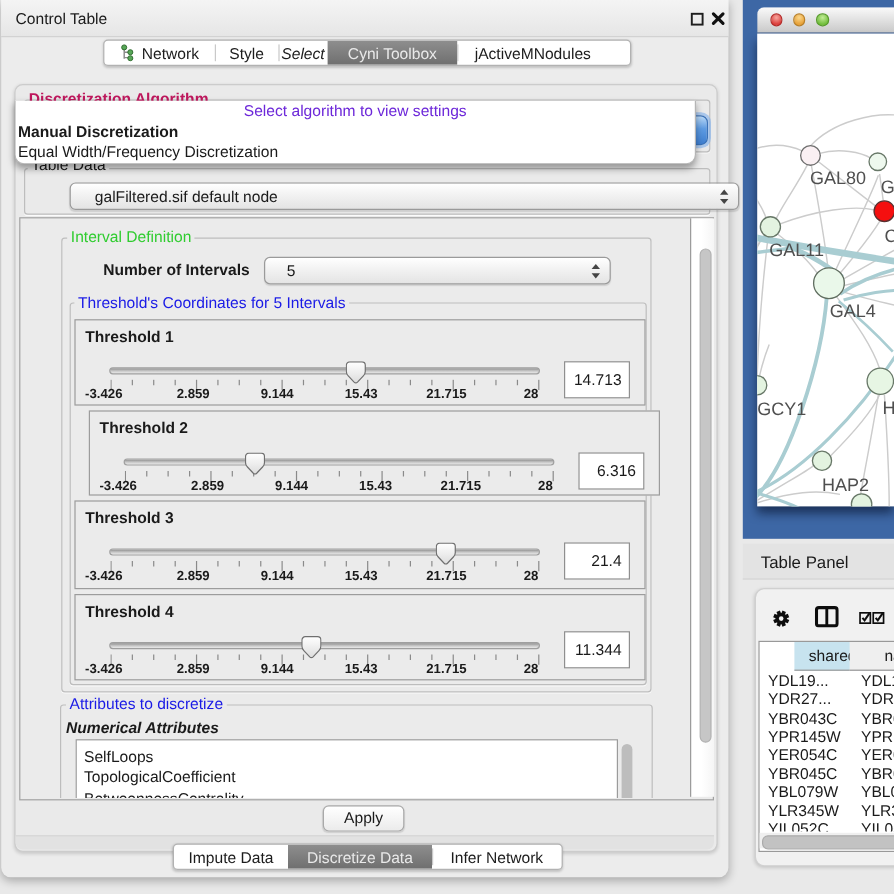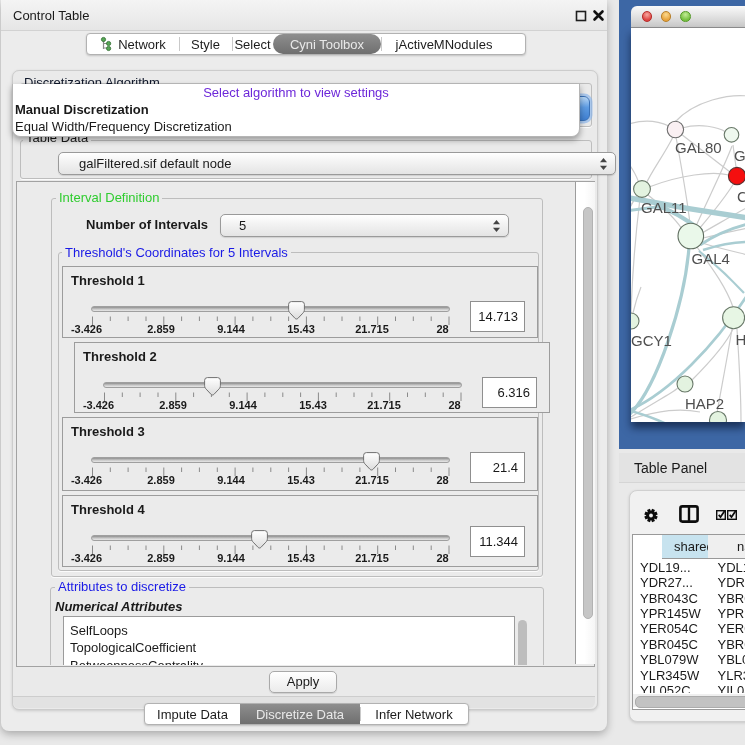--- a/index.html
+++ b/index.html
@@ -40,26 +40,26 @@
     </svg>
 <div class="abs" style="left:12px;top:70px;width:584px;height:638px;background:#eaeaea;border:1px solid #cccccc;border-radius:7px;box-shadow:0 1px 3px rgba(0,0,0,.15);"></div>
 <div class="tbar" style="left:86px;top:33px;width:438px;height:20px;">
 <div class="tseg" style="width:92px;"><svg width="13" height="17" viewBox="0 0 13 17" style="margin-right:5px;">
 <path d="M3.5,4 V13 M3.5,7.5 H8 M3.5,12 H8" stroke="#8a8a8a" stroke-width="1.2" fill="none"></path>
 <circle cx="3.5" cy="3.5" r="2.1" fill="#57a757" stroke="#2e6b2e" stroke-width="0.8"></circle>
 <circle cx="8.6" cy="7.5" r="2.1" fill="#57a757" stroke="#2e6b2e" stroke-width="0.8"></circle>
 <circle cx="8.6" cy="12.5" r="2.1" fill="#57a757" stroke="#2e6b2e" stroke-width="0.8"></circle>
         </svg>Network</div>
 <div class="tseg" style="width:53px;">Style</div>
-<div class="tseg" style="width:41px;">Select</div>
-<div class="tseg sel" style="width:108px;border-radius:10px;">Cyni Toolbox</div>
+<div class="tseg" style="width:41px;font-style:italic;">Select</div>
+<div class="tseg sel" style="width:108px;">Cyni Toolbox</div>
 <div class="tseg" style="width:126px;">jActiveMNodules</div>
 </div>
 <div class="abs etch" style="left:20px;top:83px;width:570px;height:42px;"></div>
-<div class="abs" style="left:24px;top:75px;font-weight:normal;color:#0f172a;">Discretization Algorithm</div>
+<div class="abs" style="left:24px;top:75px;font-weight:bold;color:#be185d;">Discretization Algorithm</div>
 <div class="abs" style="left:572px;top:96px;width:16px;height:23px;border-radius:6px;background:linear-gradient(#b9d8f6,#5d9be2 45%,#3f7fd0);box-shadow:0 0 0 2.5px rgba(135,180,235,.65);border:1px solid #3a72b8;"></div>
 <div class="abs etch" style="left:20px;top:140px;width:570px;height:37px;"></div>
 <div class="glabel" style="left:23px;top:131px;background:#eaeaea;">Table Data</div>
 <div class="combo" style="left:27px;top:152px;width:556px;height:21px;margin-left:31px;">
       <div class="ctext">galFiltered.sif default node</div>
       <div class="stepper">
         <svg width="9" height="14" viewBox="0 0 9 14">
 <path d="M4.5,1 L8,5.2 H1 Z" fill="#444"></path>
           <path d="M4.5,13 L1,8.8 H8 Z" fill="#444"></path>
         </svg>

